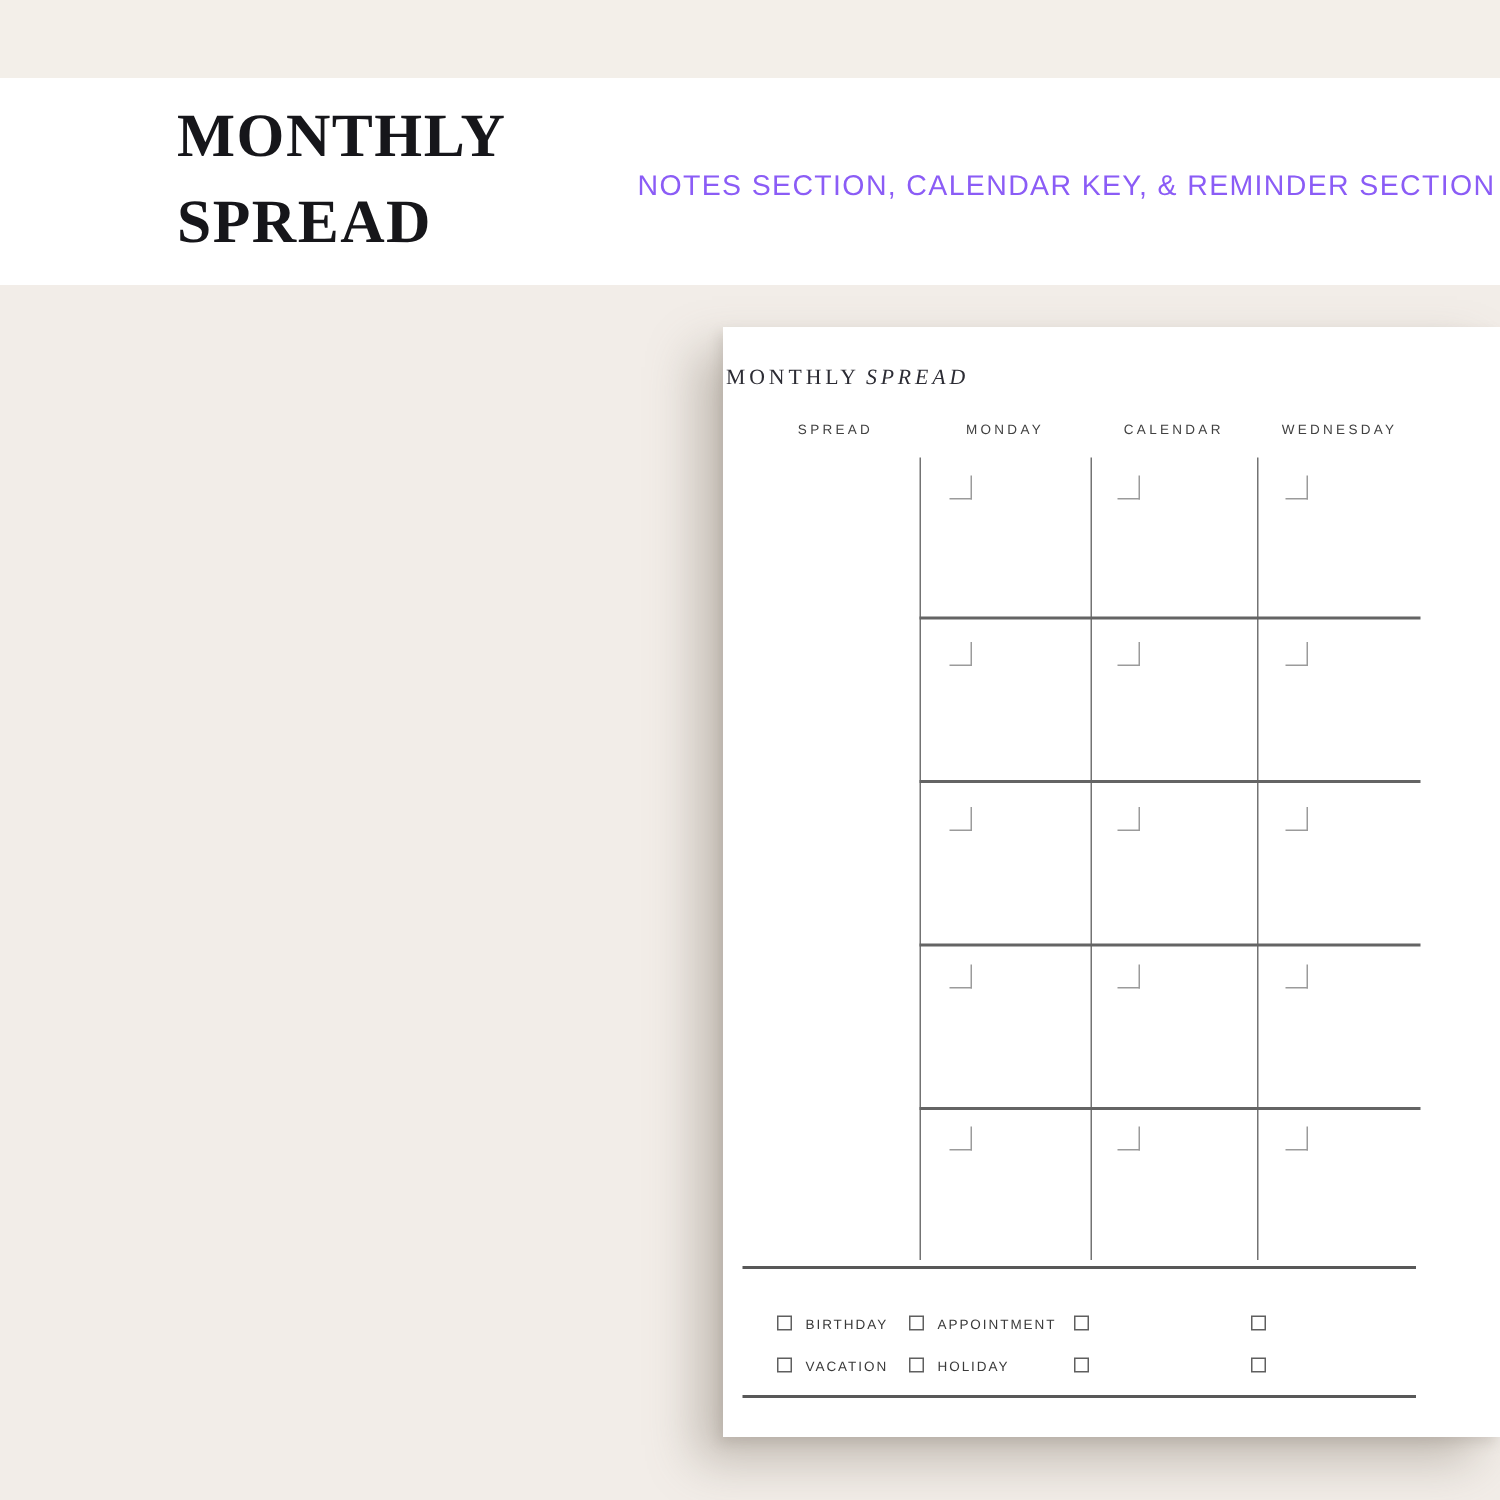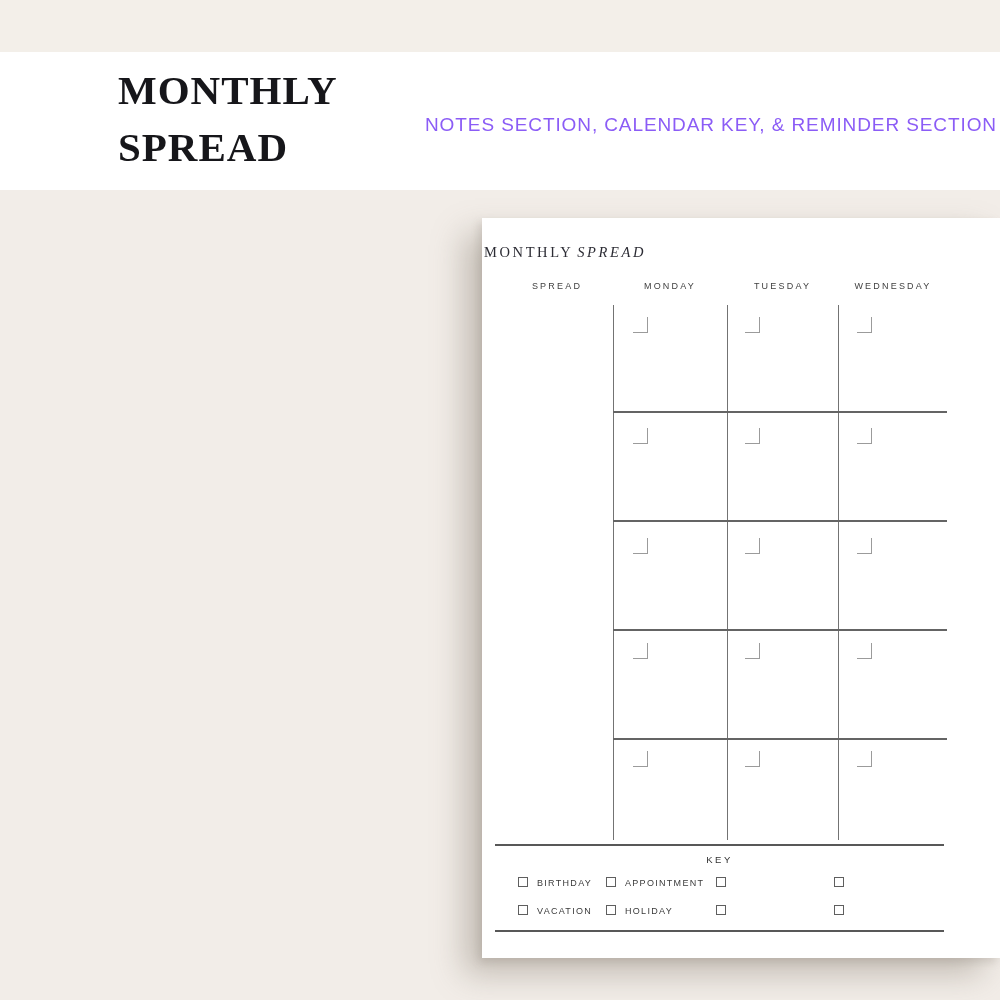--- a/index.html
+++ b/index.html
@@ -87,21 +87,21 @@
 </header>
 
 <div class="page-card">
 
   <div class="card-title">
     <span>MONTHLY</span><span class="it">SPREAD</span>
   </div>
 
   <div class="col-head" style="left:25px;  width:100px;">SPREAD</div>
   <div class="col-head" style="left:131px; width:114px;">MONDAY</div>
-  <div class="col-head" style="left:245px; width:111px;">TUESDAY</div>
+  <div class="col-head" style="left:245px; width:111px;">CALENDAR</div>
   <div class="col-head" style="left:354px; width:114px;">WEDNESDAY</div>
 
   <div class="vline" style="left:131px;"></div>
   <div class="vline" style="left:245px;"></div>
   <div class="vline" style="left:356px;"></div>
 
   <div class="hline" style="top:193px;"></div>
   <div class="hline" style="top:302px;"></div>
   <div class="hline" style="top:411px;"></div>
   <div class="hline" style="top:520px;"></div>
@@ -116,21 +116,20 @@
   <span class="corner" style="left:263px; top:320px;"></span>
   <span class="corner" style="left:375px; top:320px;"></span>
   <span class="corner" style="left:151px; top:425px;"></span>
   <span class="corner" style="left:263px; top:425px;"></span>
   <span class="corner" style="left:375px; top:425px;"></span>
   <span class="corner" style="left:151px; top:533px;"></span>
   <span class="corner" style="left:263px; top:533px;"></span>
   <span class="corner" style="left:375px; top:533px;"></span>
 
   <div class="key-line" style="top:626px;"></div>
-  <div class="key-title">KEY</div>
 
   <div class="key-row" style="top:659px;">
     <span class="kcb" style="left:36px;"></span>
     <span class="klabel" style="left:55px;">BIRTHDAY</span>
     <span class="kcb" style="left:124px;"></span>
     <span class="klabel" style="left:143px;">APPOINTMENT</span>
     <span class="kcb" style="left:234px;"></span>
     <span class="kcb" style="left:352px;"></span>
   </div>
 

